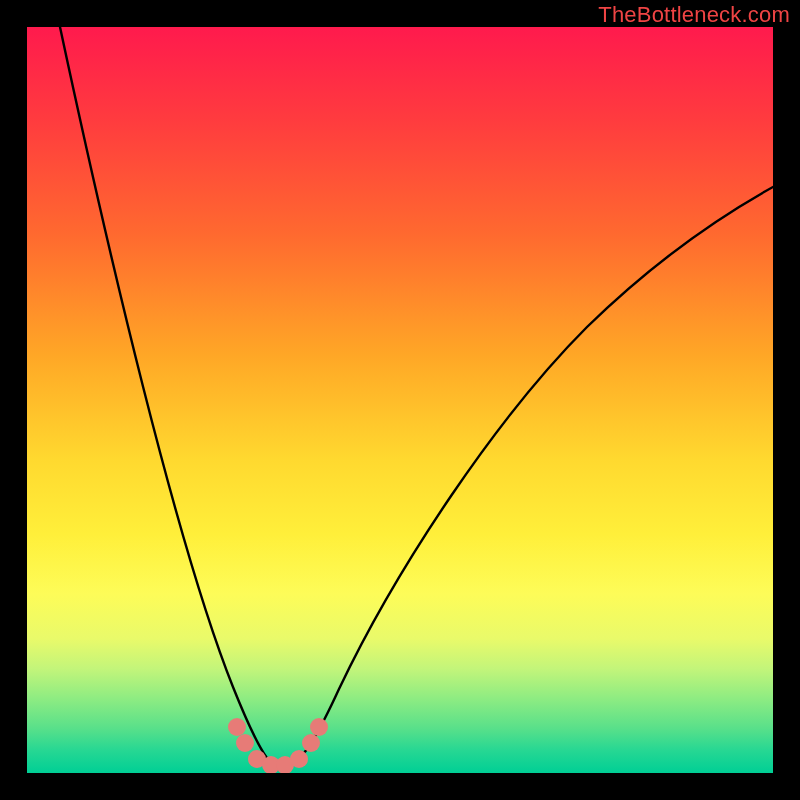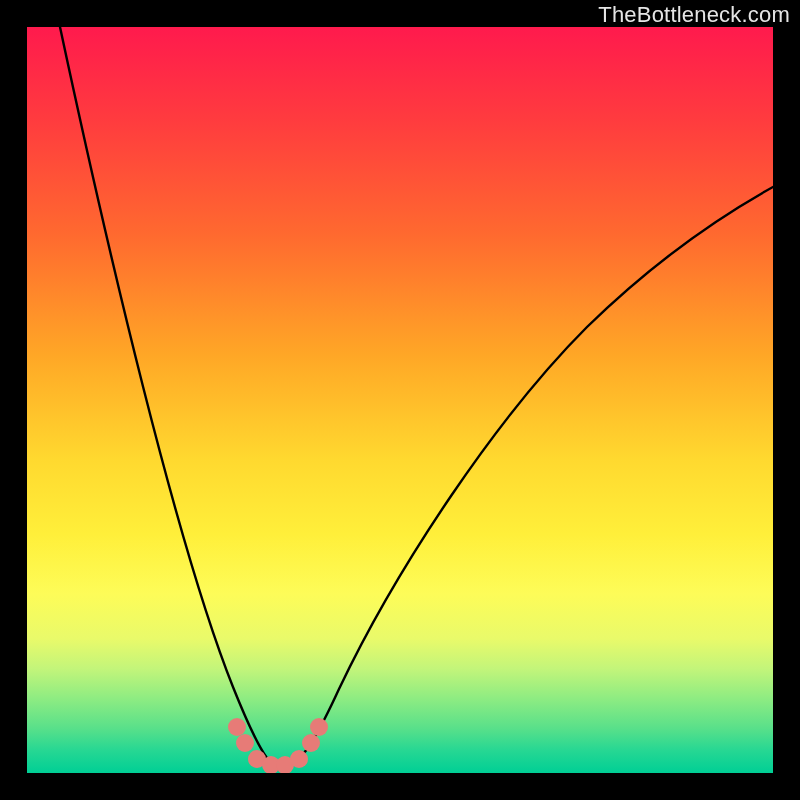--- a/index.html
+++ b/index.html
@@ -30,21 +30,21 @@
       #8eec82 90%,
       #59e08a 94%,
       #26d793 97%,
       #00cf95 100%
     );
   }
   .watermark {
     position: absolute;
     top: 2px;
     right: 10px;
-    color: #e5e5e5;
+    color: #ef4444;
     font-size: 22px;
     letter-spacing: 0.2px;
     font-weight: 500;
   }
   svg.curve {
     position: absolute;
     left: 0;
     top: 0;
     width: 746px;
     height: 746px;

